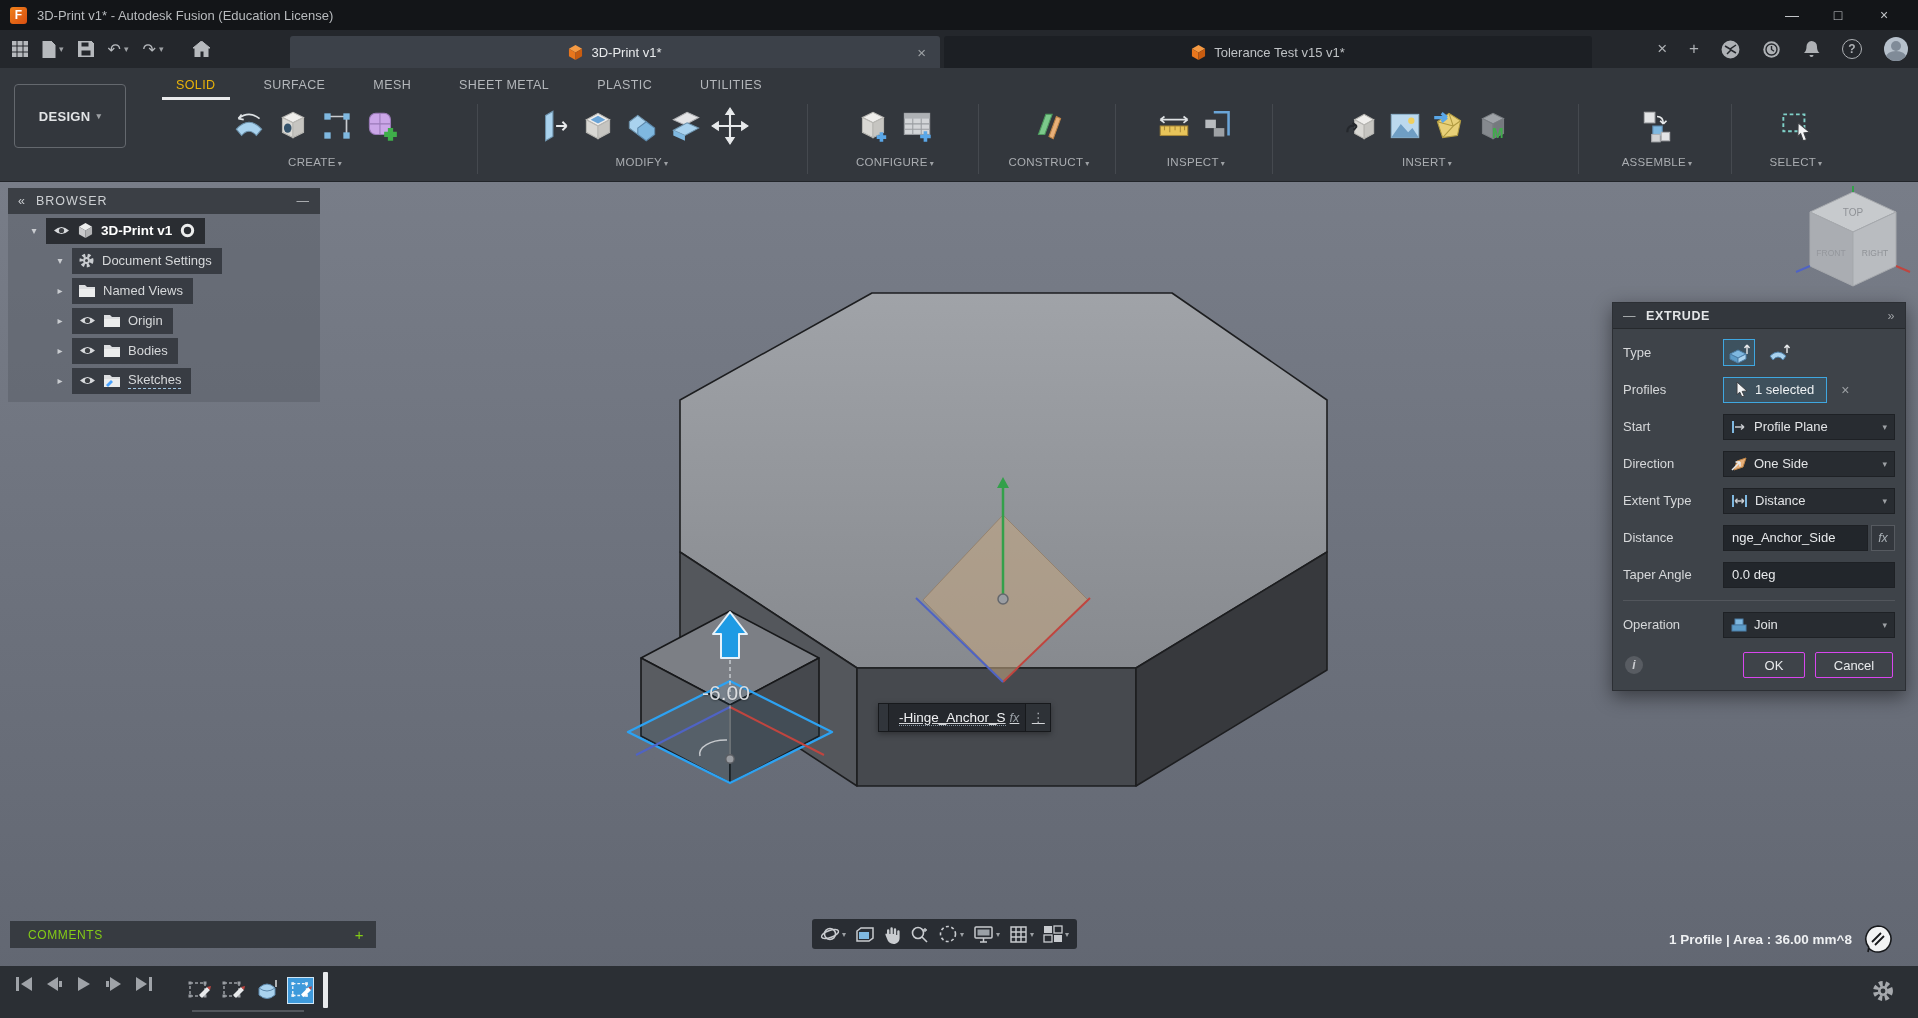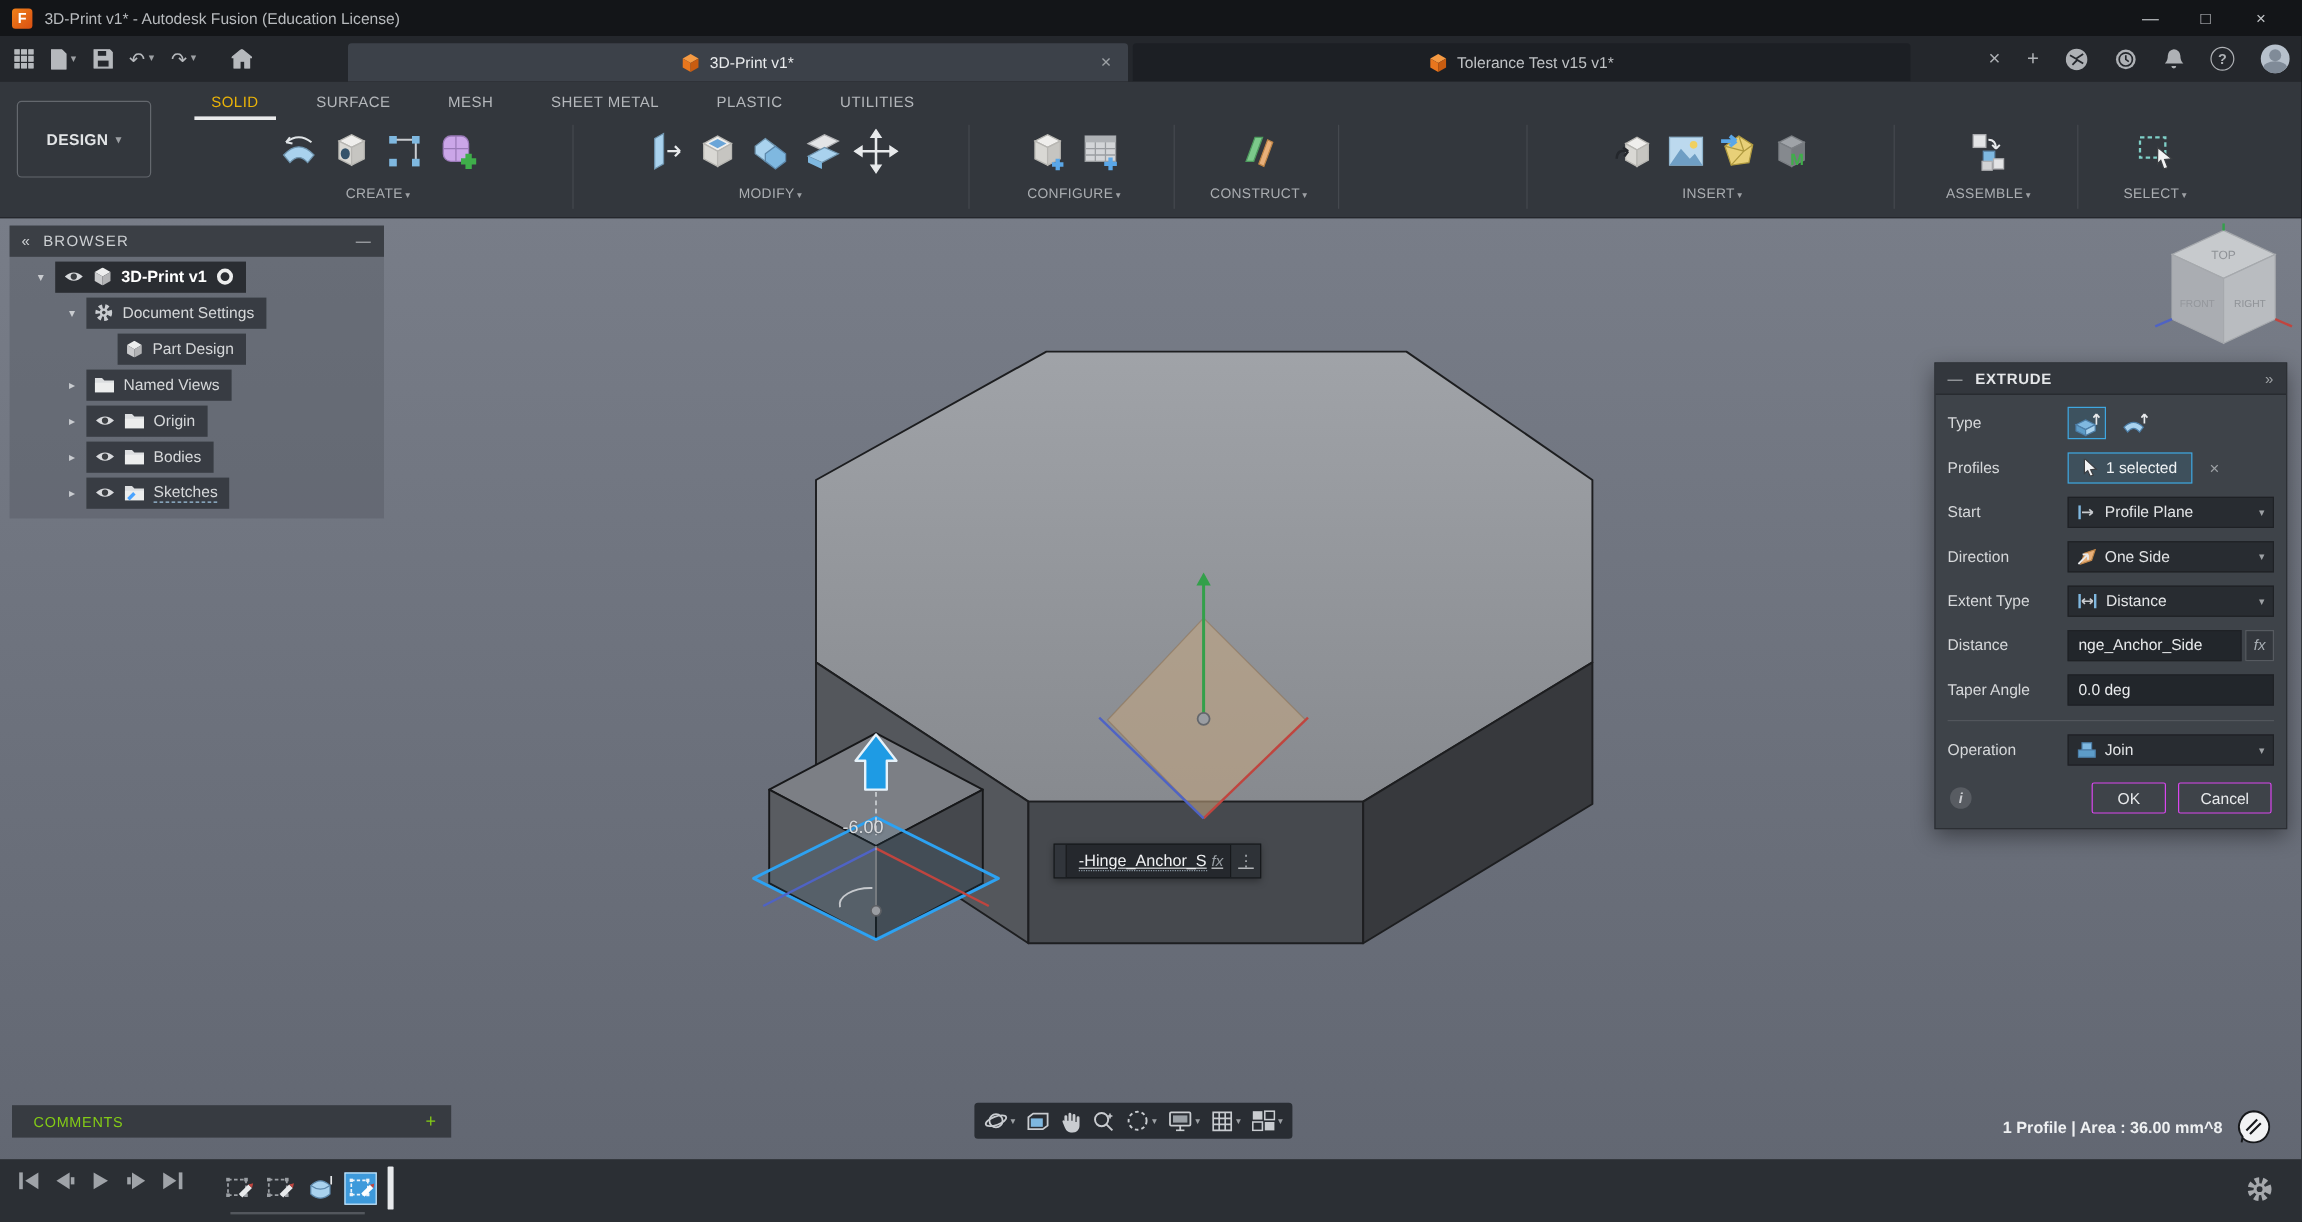--- a/index.html
+++ b/index.html
@@ -94,21 +94,21 @@
   .dsep{height:1px;background:#52565c;margin:12px 10px 0;}
   .dfooter{display:flex;align-items:center;justify-content:flex-end;gap:10px;margin:14px 12px 12px;position:relative;}
   .dbtn{height:26px;border:1px solid #d946ef;background:transparent;color:#e8eaec;font-size:13px;
         border-radius:2px;display:flex;align-items:center;justify-content:center;font-family:inherit;}
   .dbtn.ok{width:62px;}
   .dbtn.cancel{width:78px;}
   .infoicon{position:absolute;left:0;top:4px;width:18px;height:18px;border-radius:50%;background:#585c62;
             color:#caccd0;font-size:12px;font-style:italic;font-weight:bold;display:flex;align-items:center;justify-content:center;}
 
   
-  .dimlabel{position:absolute;left:702px;top:681px;color:#dadcdf;font-size:15px;text-shadow:0 1px 2px rgba(0,0,0,.3);}
+  .dimlabel{position:absolute;left:702px;top:681px;color:#dadcdf;font-size:21px;text-shadow:0 1px 2px rgba(0,0,0,.3);}
   .fxinput{position:absolute;left:878px;top:703px;height:27px;display:flex;align-items:stretch;
            background:#25282d;border:1px solid #17191c;box-shadow:0 2px 6px rgba(0,0,0,.35);text-decoration:underline;}
   .fxgrip{width:9px;background:#31353b;border-right:1px solid #17191c;}
   .fxval{display:flex;align-items:center;padding:0 4px 0 10px;color:#f0f1f3;font-size:13.5px;white-space:nowrap;}
   .fxval .v{border-bottom:1px dotted #8a98a4;}
   .fxsym{display:flex;align-items:center;color:#9aa0a6;font-style:italic;font-size:12.5px;padding-right:6px;}
   .fxkebab{width:24px;background:#2e3237;border-left:1px solid #17191c;display:flex;align-items:center;
            justify-content:center;color:#a9adb2;font-size:13px;}
 
   
@@ -359,20 +359,39 @@
           <svg width="38" height="38" viewBox="0 0 36 36">
             <polygon points="8,26 15,7 21,7 14,26" fill="#7cc98b" stroke="#4e9a5e"></polygon>
             <polygon points="18,28 25,9 29,11 22,30" fill="#e8b07a" stroke="#bd8346"></polygon>
           </svg>
         </span>
     </div>
     <div class="glabel"><span>CONSTRUCT</span><span class="qcaret">▾</span></div>
   </div>
   <div class="rsep" style="left:1115px;"></div>
 
+  <div class="rgroup" style="left:1120px;width:152px;">
+    <div class="icons">
+      <span class="ticon">
+          <svg width="38" height="38" viewBox="0 0 36 36">
+            <path d="M5 12h26m0 0l-4-3m4 3l-4 3M5 12l4-3M5 12l4 3" stroke="#dfe2e5" stroke-width="1.6" fill="none"></path>
+            <rect x="5" y="18" width="26" height="9" fill="#e8c45a" stroke="#a8883a"></rect>
+            <path d="M9 18v4M14 18v6M19 18v4M24 18v6M28 18v4" stroke="#a8883a"></path>
+          </svg>
+        </span>
+      <span class="ticon">
+          <svg width="38" height="38" viewBox="0 0 36 36">
+            <path d="M14 5h14v22" fill="none" stroke="#6aa5d8" stroke-width="2.4"></path>
+            <rect x="6" y="12" width="10" height="8" fill="#b8bbbf"></rect>
+            <rect x="14" y="20" width="10" height="8" fill="#9ea1a5"></rect>
+          </svg>
+        </span>
+    </div>
+    <div class="glabel"><span>INSPECT</span><span class="qcaret">▾</span></div>
+  </div>
   <div class="rsep" style="left:1272px;"></div>
 
   <div class="rgroup" style="left:1277px;width:300px;">
     <div class="icons">
       <span class="ticon">
           <svg width="38" height="38" viewBox="0 0 36 36">
             <polygon points="12,12 21,7 30,12 21,17" fill="#efeeec" stroke="#b7b6b2"></polygon>
             <polygon points="12,12 21,17 21,30 12,25" fill="#d9d8d4" stroke="#b7b6b2"></polygon>
             <polygon points="21,17 30,12 30,25 21,30" fill="#c6c5c1" stroke="#b7b6b2"></polygon>
             <path d="M5 24q0-8 9-6m0 0l-4-3m4 3l-3 4" stroke="#24272c" stroke-width="2" fill="none"></path>
@@ -532,30 +551,20 @@
       <svg width="15" height="15" viewBox="0 0 15 15">
           <circle cx="7.5" cy="7.5" r="5" fill="none" stroke="#c9ccd0" stroke-width="4" stroke-dasharray="2.6 2.2"></circle>
           <circle cx="7.5" cy="7.5" r="3.4" fill="#c9ccd0"></circle>
           <circle cx="7.5" cy="7.5" r="1.5" fill="#3b3e42"></circle>
         </svg>
       <span class="blabel">Document Settings</span>
     </span>
   </div>
 
 
-  <div class="brow" style="padding-left:90px;">
-    <span class="chip">
-      <svg width="14" height="14" viewBox="0 0 16 16">
-          <polygon points="8,0 15,4 8,8 1,4" fill="#eceded"></polygon>
-          <polygon points="1,4 8,8 8,16 1,12" fill="#c9cacc"></polygon>
-          <polygon points="8,8 15,4 15,12 8,16" fill="#b2b3b5"></polygon>
-        </svg>
-      <span class="blabel">Part Design</span>
-    </span>
-  </div>
 
   <div class="brow" style="padding-left:46px;">
     <span class="bcaret">▸</span>
     <span class="chip">
       <svg width="16" height="13" viewBox="0 0 16 13">
           <path d="M0 1h6l2 2h8v10H0z" fill="#dcdee0"></path>
           <path d="M0 5h16v8H0z" fill="#eceded"></path>
         </svg>
       <span class="blabel">Named Views</span>
     </span>

